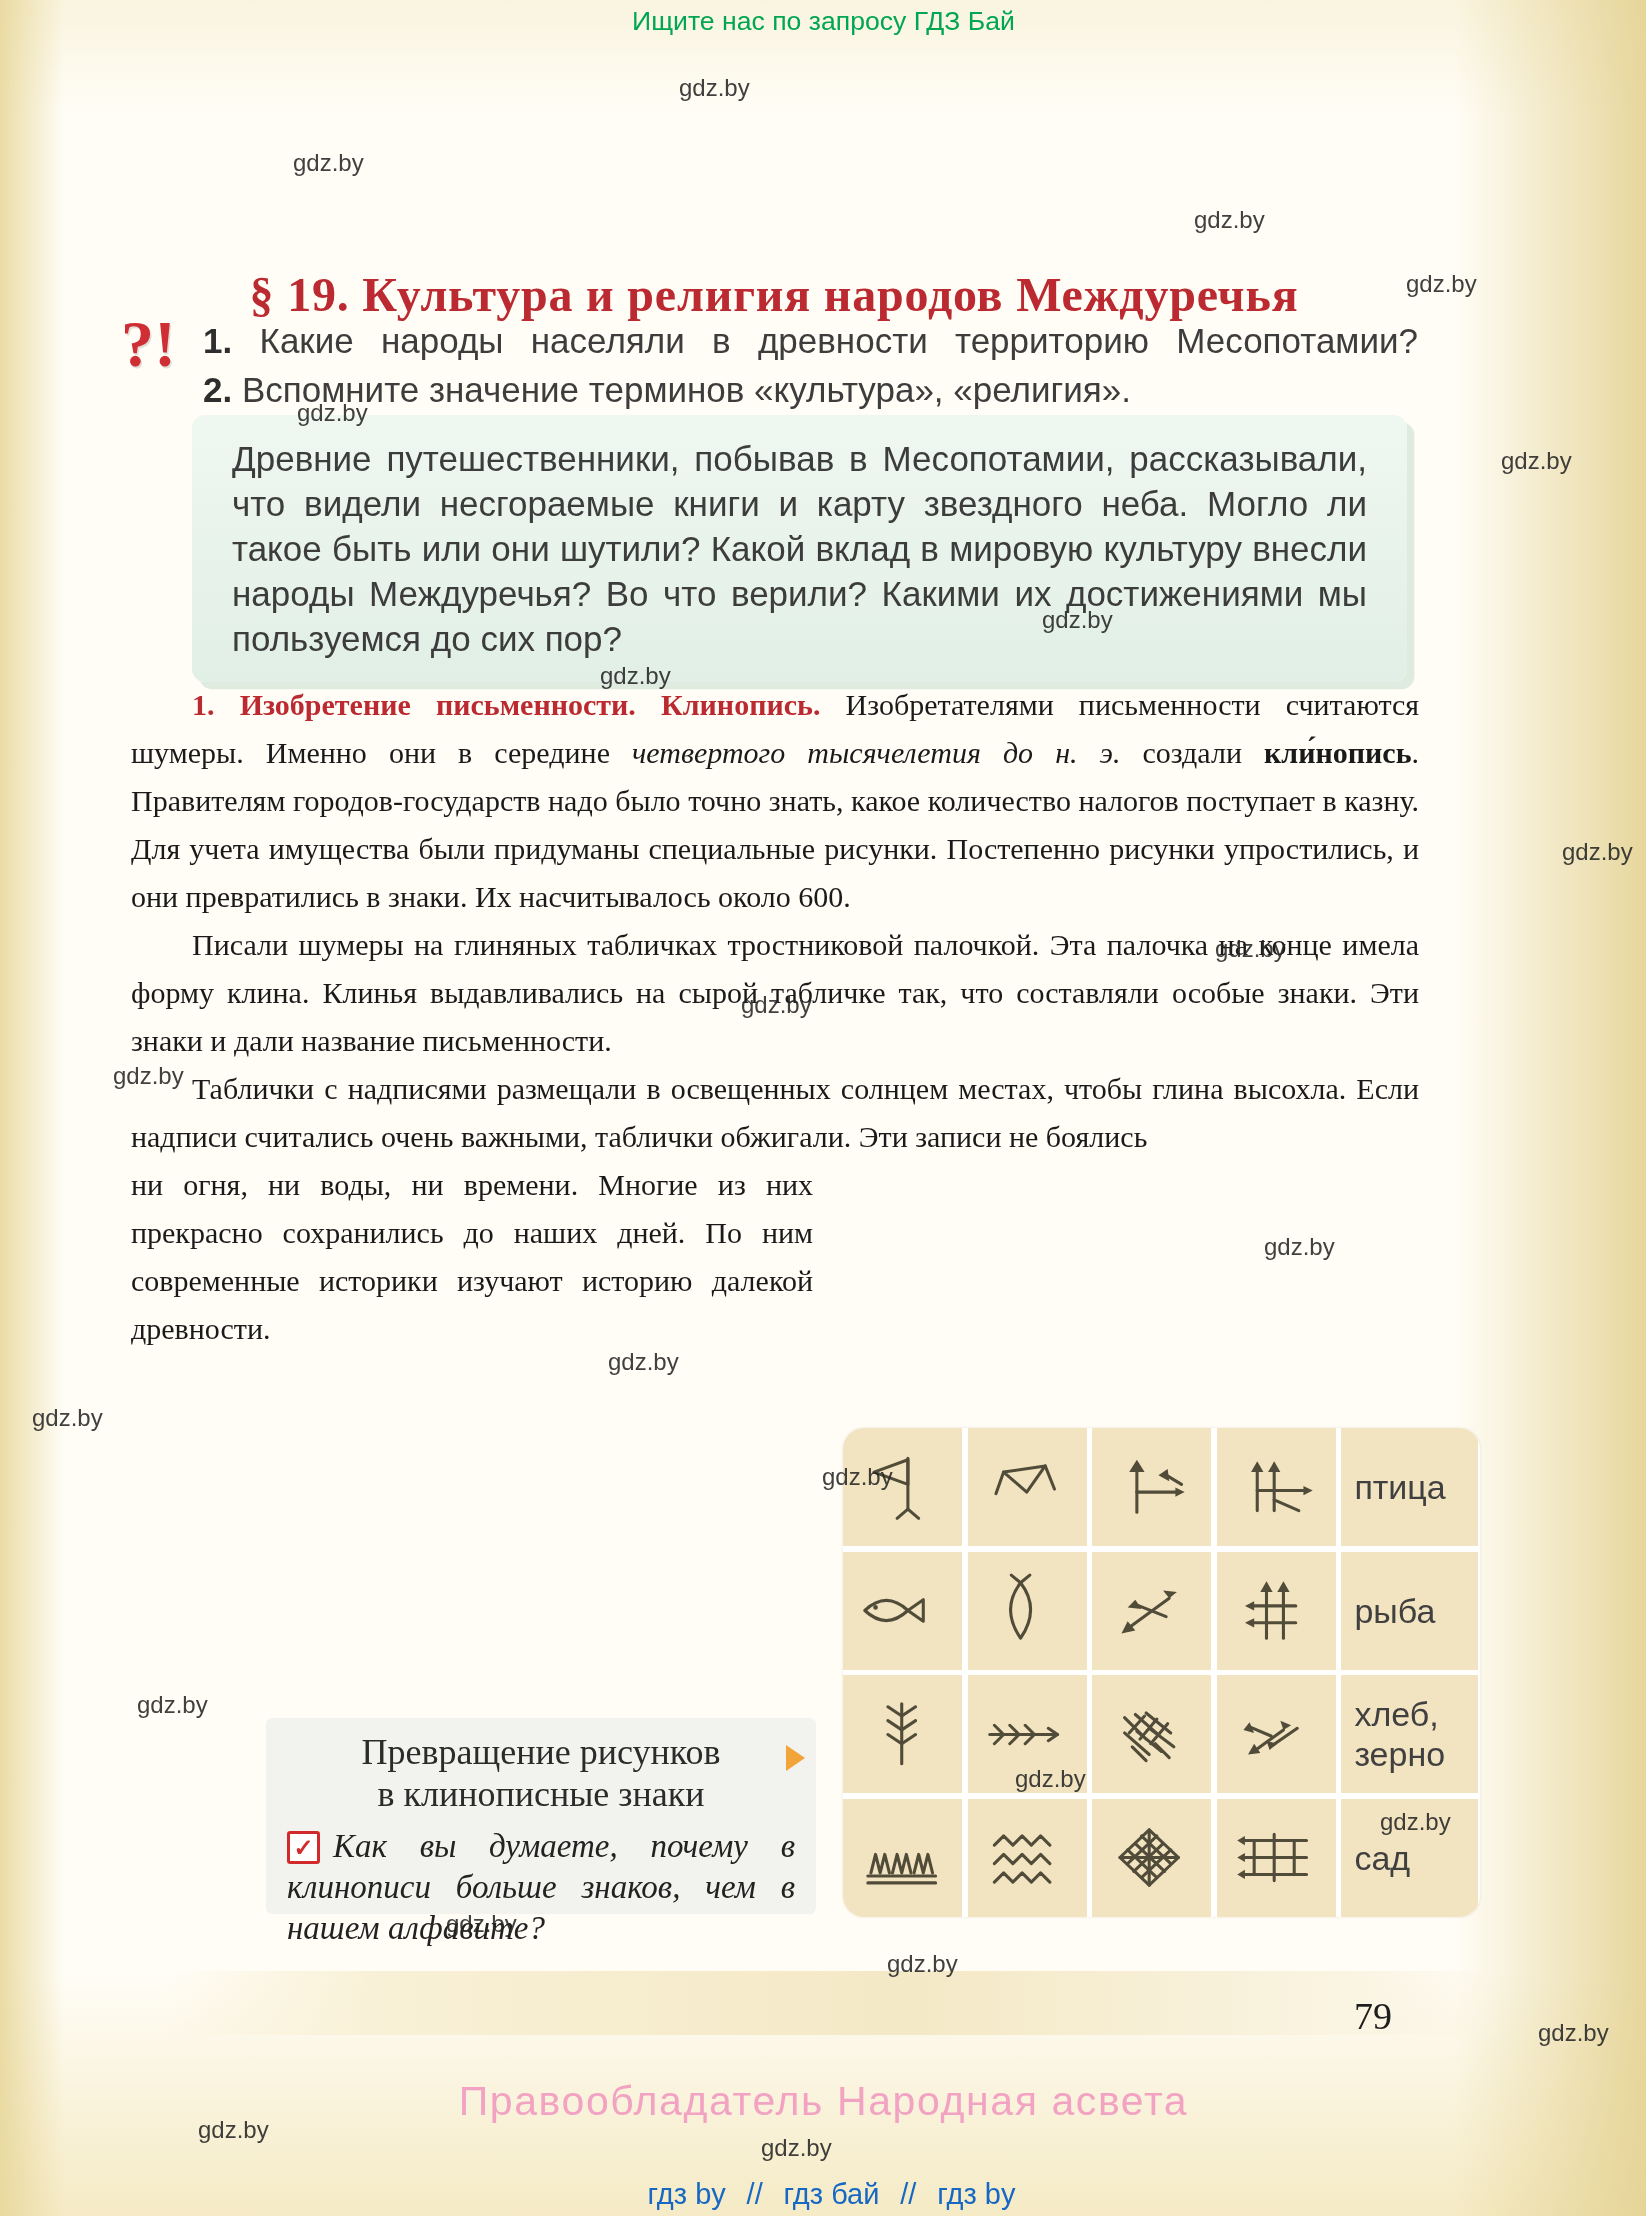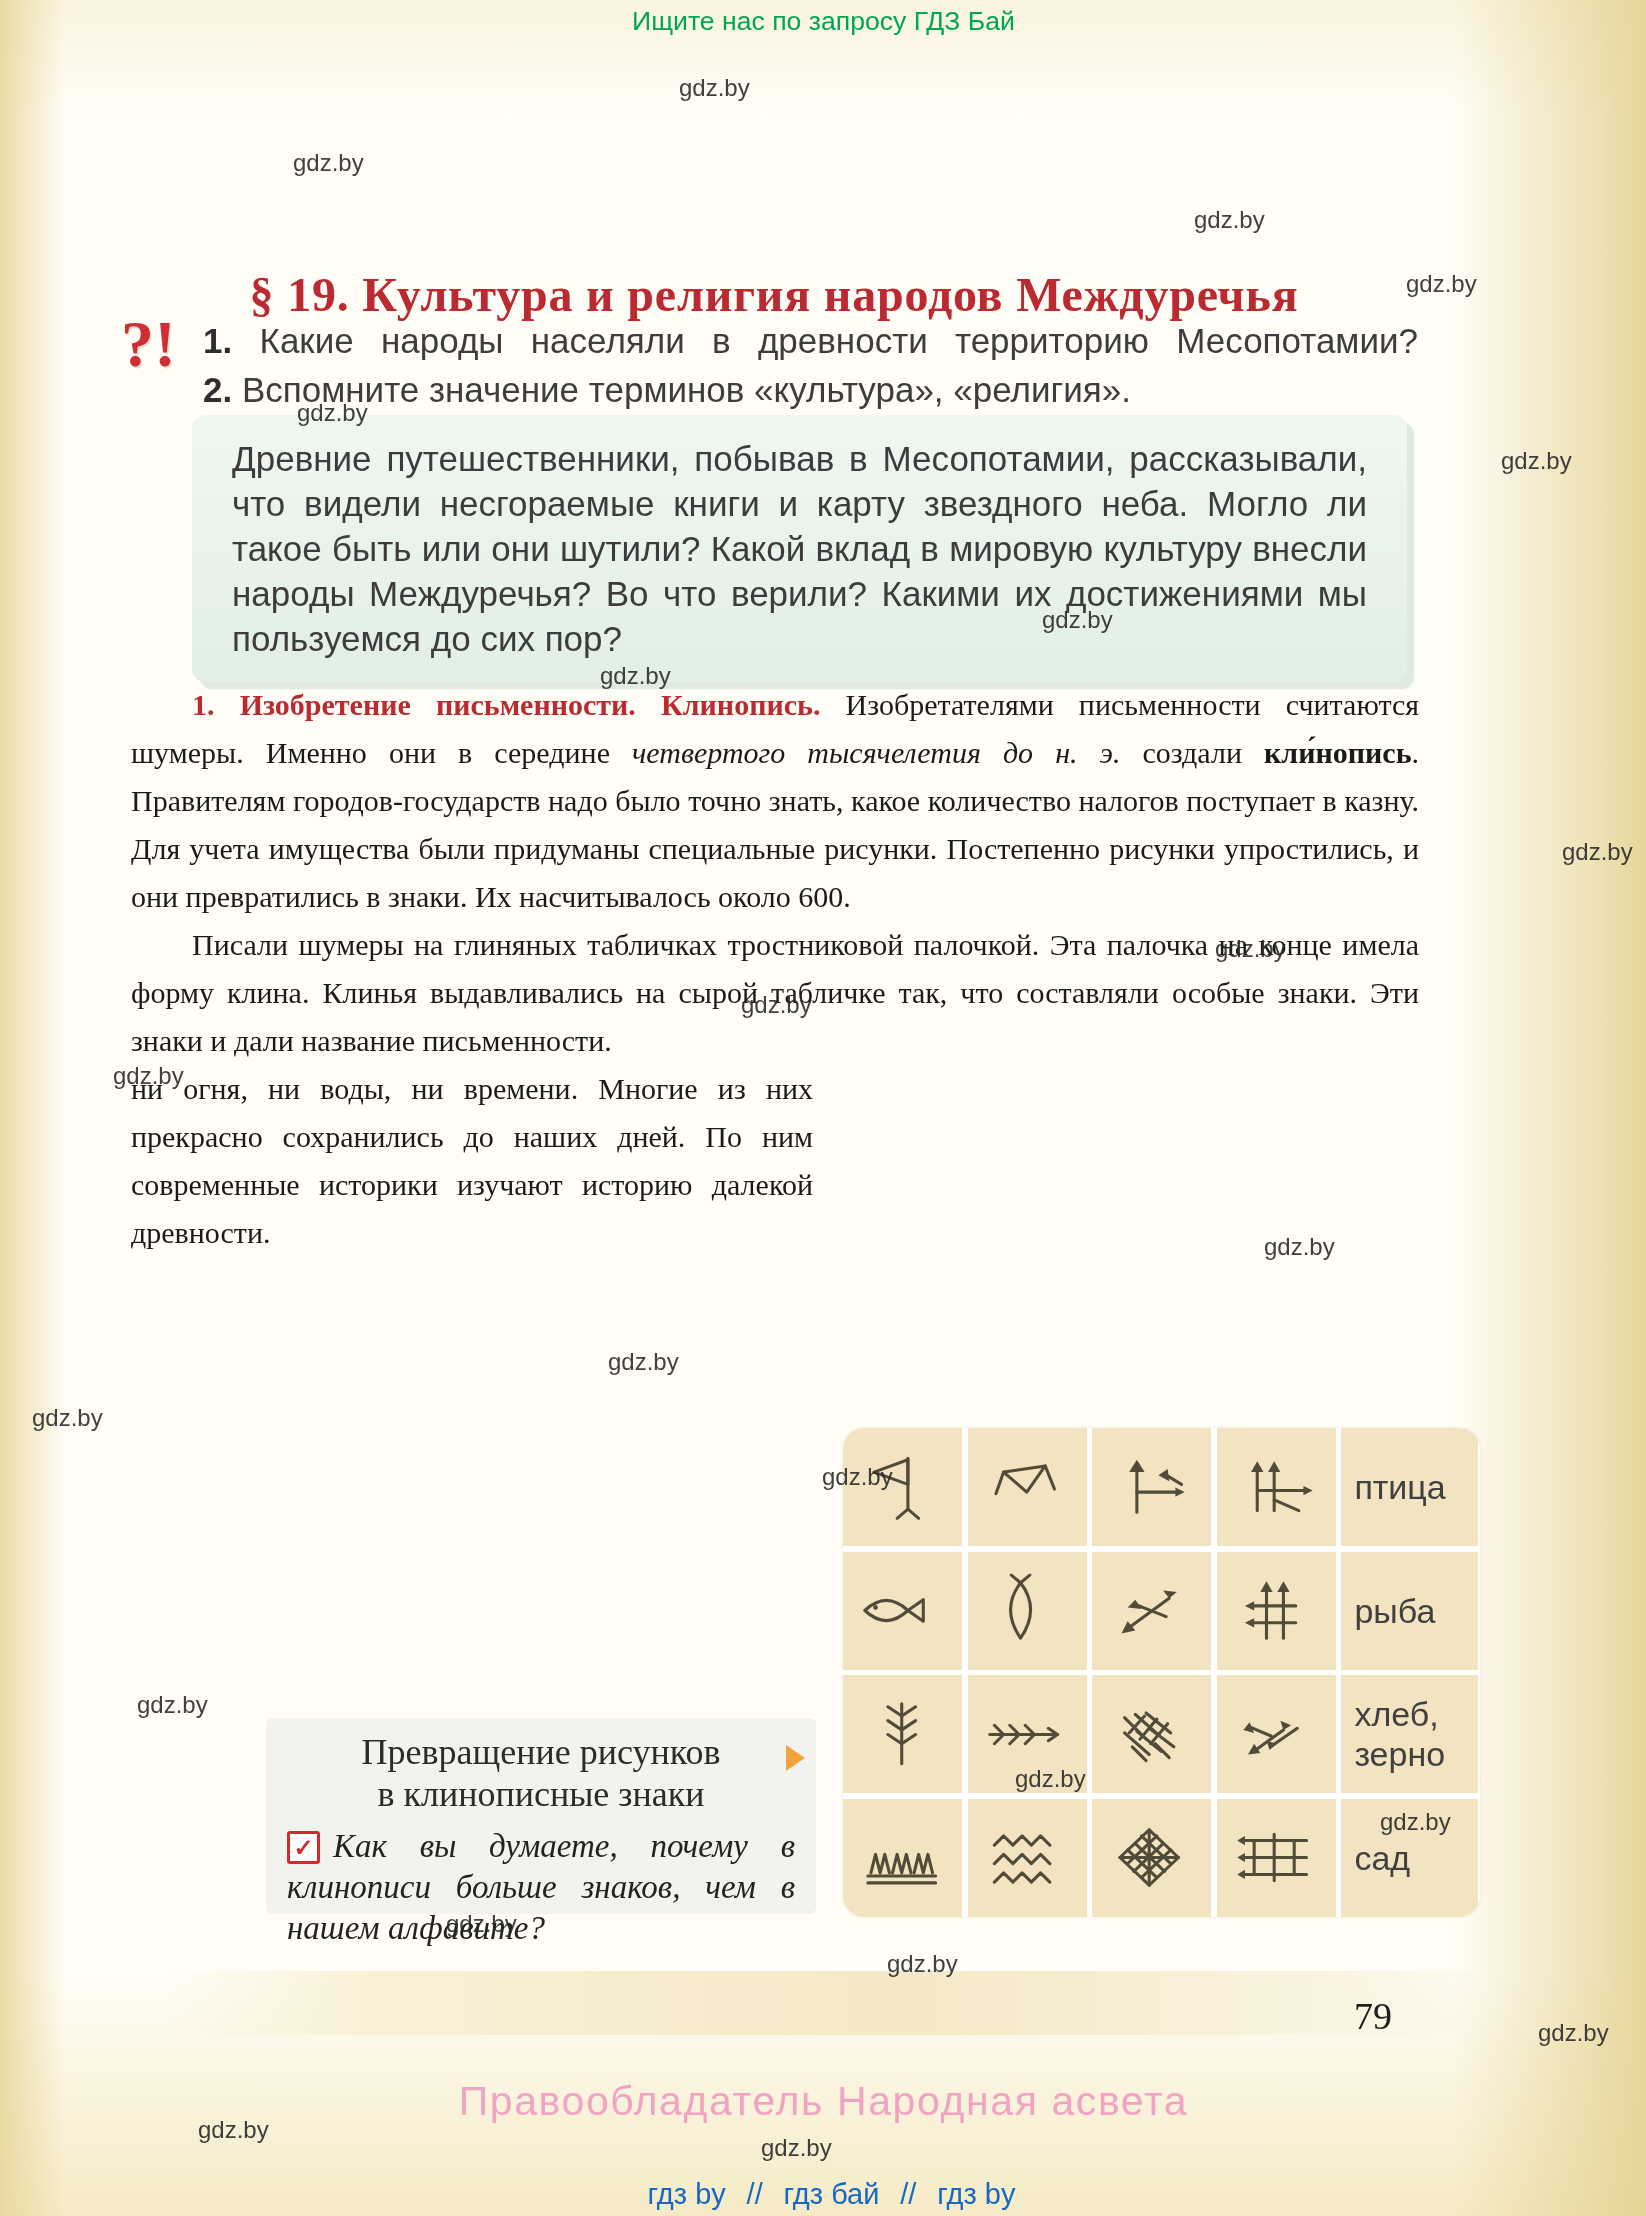--- a/index.html
+++ b/index.html
@@ -106,20 +106,21 @@
   <div class="questions">
     <div class="qline1"><span class="qnum">1.</span> <span>Какие народы населяли в древности территорию Месопотамии?</span></div>
     <div><span class="qnum">2.</span> <span>Вспомните значение терминов «культура», «религия».</span></div>
   </div>
 
   <div class="lead-box">Древние путешественники, побывав в Месопотамии, рассказывали, что видели несгораемые книги и карту звездного неба. Могло ли такое быть или они шутили? Какой вклад в мировую культуру внесли народы Междуречья? Во что верили? Какими их достижениями мы пользуемся до сих пор?</div>
 
   <div class="textcol">
     <p><span class="heading-red">1. Изобретение письменности. Клинопись.</span> <span>Изобретателями письменности считаются шумеры. Именно они в середине </span><span class="it">четвертого тысячелетия до н. э.</span><span> создали </span><span class="bd">кли́нопись</span><span>. Правителям городов-государств надо было точно знать, какое количество налогов поступает в казну. Для учета имущества были придуманы специальные рисунки. Постепенно рисунки упростились, и они превратились в знаки. Их насчитывалось около 600.</span></p>
     <p>Писали шумеры на глиняных табличках тростниковой палочкой. Эта палочка на конце имела форму клина. Клинья выдавливались на сырой табличке так, что составляли особые знаки. Эти знаки и дали название письменности.</p>
+    <p>Таблички с надписями размещали в освещенных солнцем местах, чтобы глина высохла. Если надписи считались очень важными, таблички обжигали. Эти записи не боялись</p>
     <div class="p3b">ни огня, ни воды, ни времени. Многие из них прекрасно сохранились до наших дней. По ним современные историки изучают историю далекой древности.</div>
   </div>
 
   <div class="figure">
     <div class="figgrid">
 
       <div class="cell">
         <svg class="glyph" viewBox="0 0 130 100">
             <path d="M72 12 V78"></path>
             <path d="M72 14 L28 30 L72 46 Z"></path>

